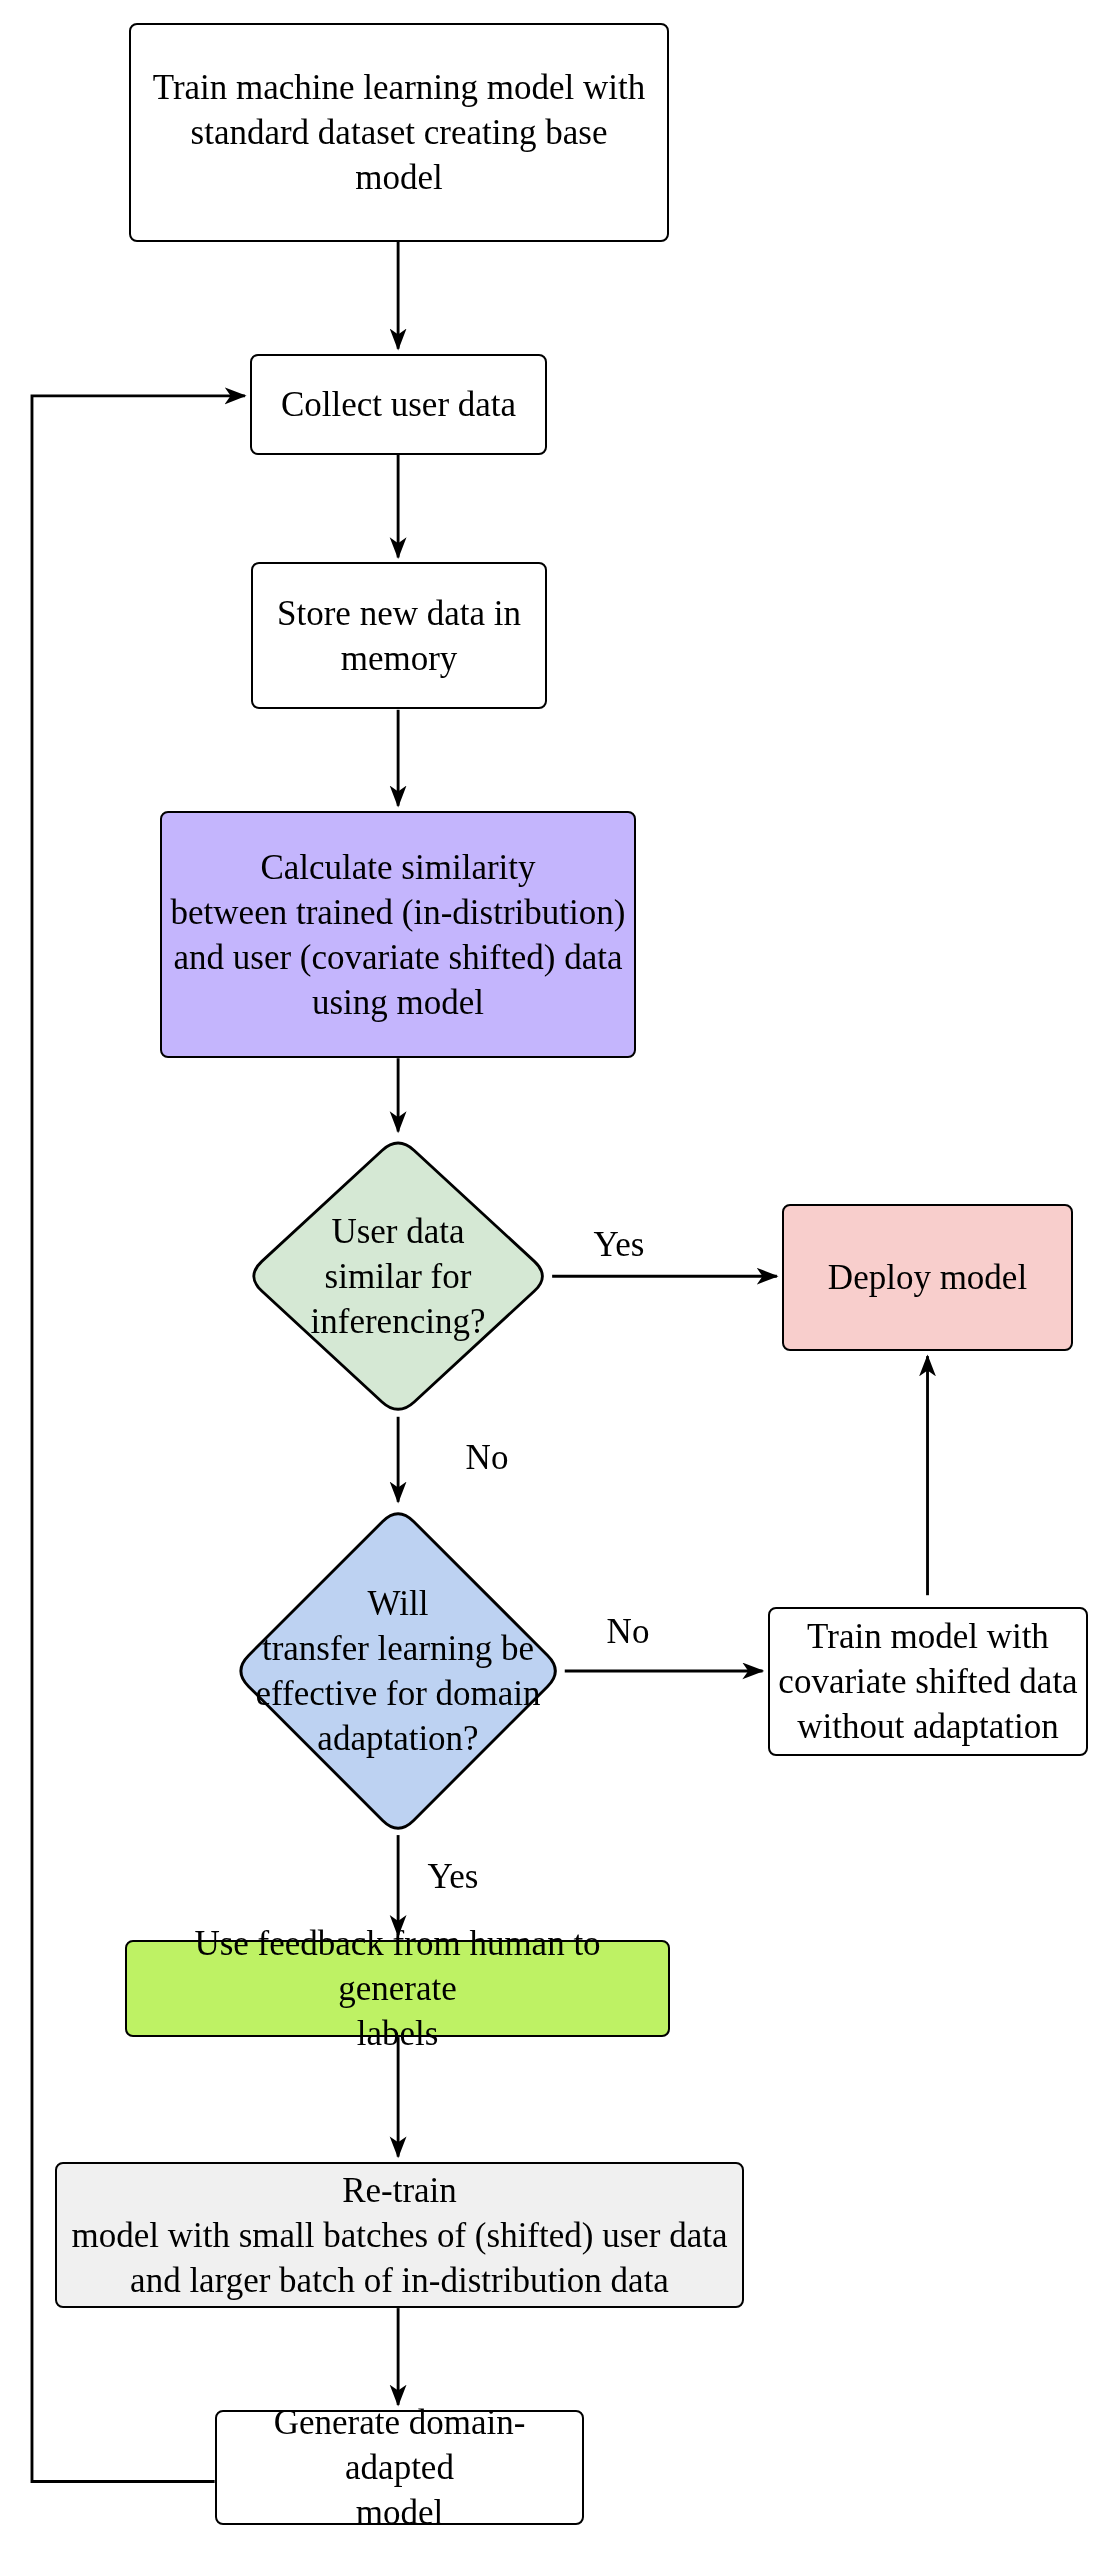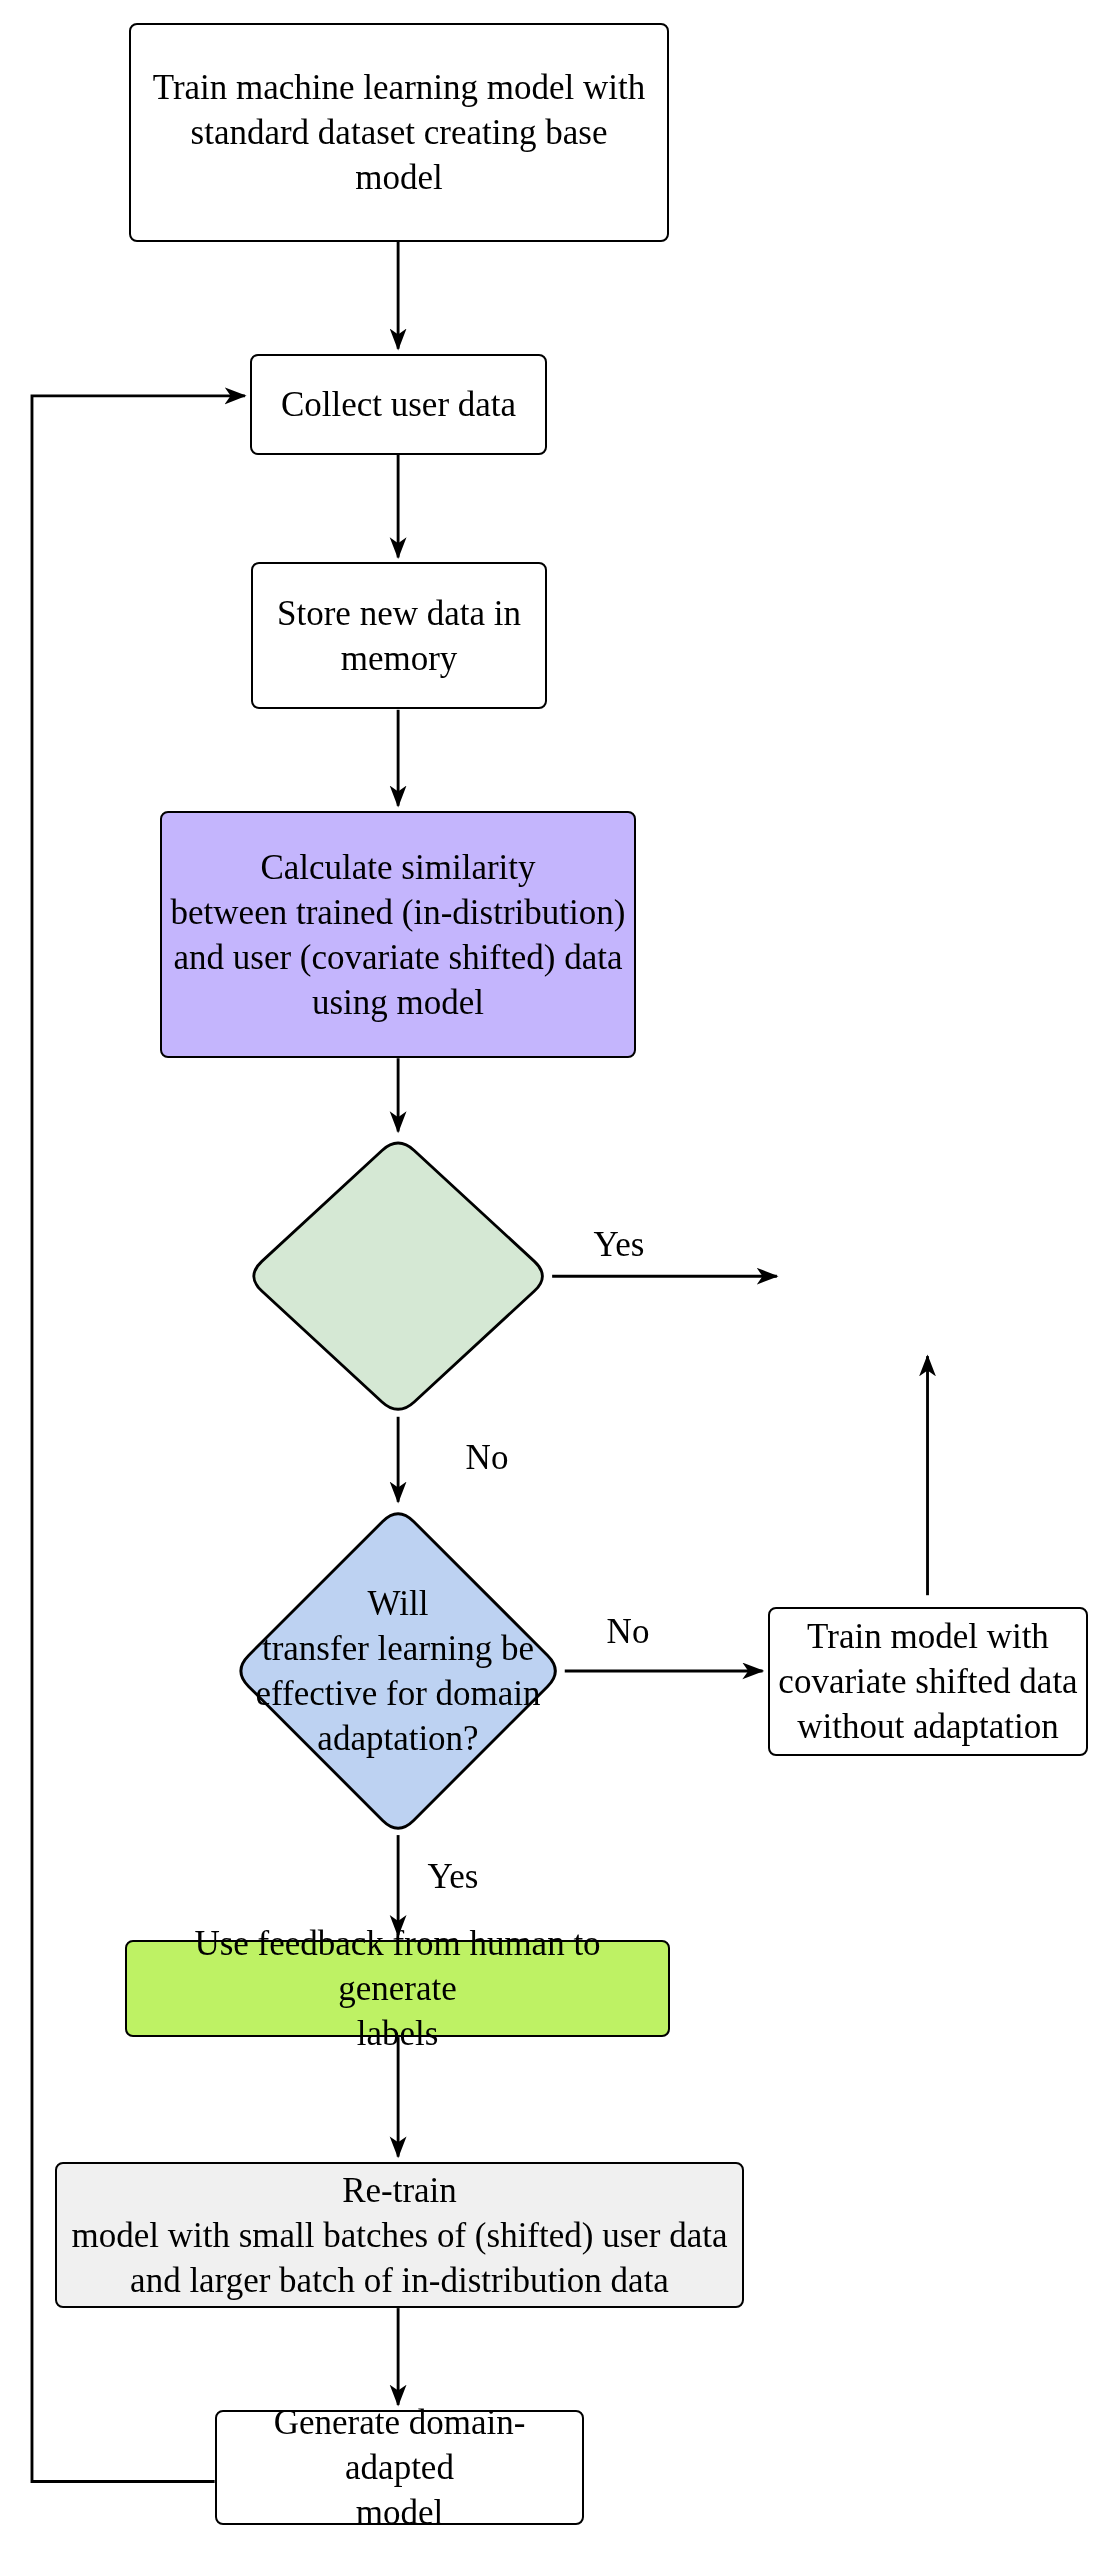--- a/index.html
+++ b/index.html
@@ -85,21 +85,25 @@
   <div class="node" style="left: 250px; top: 354px; width: 297px; height: 101px; background-color: rgb(255, 255, 255);">Collect user data</div>
 
   <div class="node" style="left: 251px; top: 562px; width: 296px; height: 147px; background-color: rgb(255, 255, 255);">Store new data in
 memory</div>
 
   <div class="node" style="left: 160px; top: 811px; width: 476px; height: 247px; background-color: #c4b5fd;">Calculate similarity
 between trained (in-distribution)
 and user (covariate shifted) data
 using model</div>
 
+  <div class="diamond-label" style="left:398px; top:1276px;">User data
+similar for
+inferencing?</div>
 
+  <div class="node" style="left: 782px; top: 1204px; width: 291px; height: 147px; background-color: rgb(248, 206, 204);">Deploy model</div>
 
   <div class="diamond-label" style="left:398px; top:1671px;">Will
 transfer learning be
 effective for domain
 adaptation?</div>
 
   <div class="node" style="left: 768px; top: 1595px; width: 320px; height: 149px; background-color: rgb(255, 255, 255); margin-top: 12px;">Train model with
 covariate shifted data
 without adaptation</div>
 

